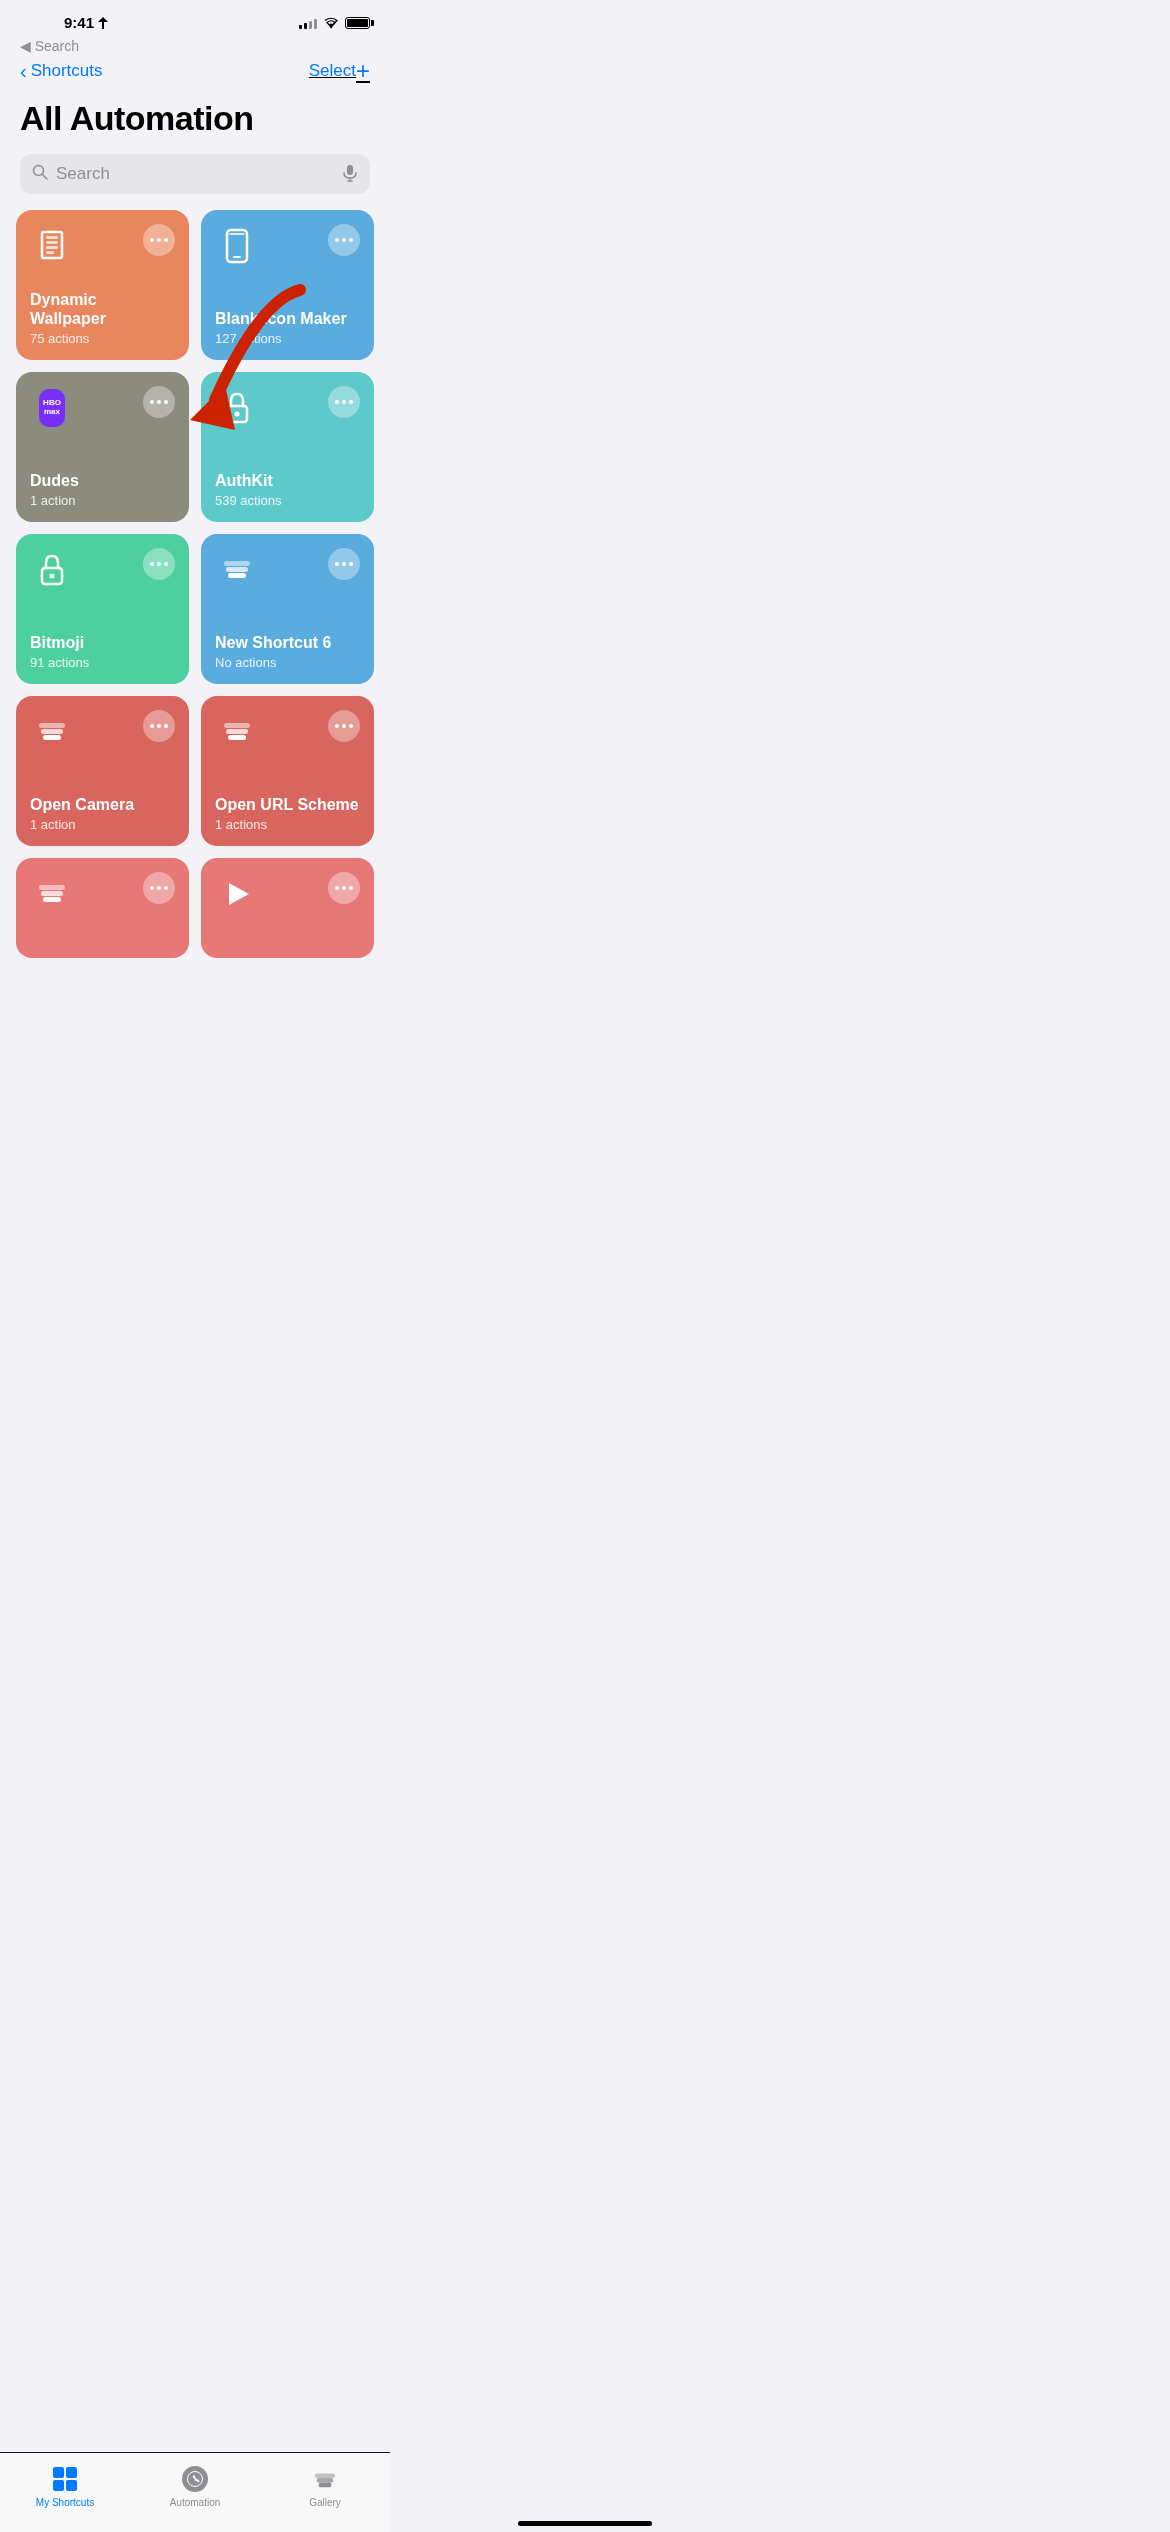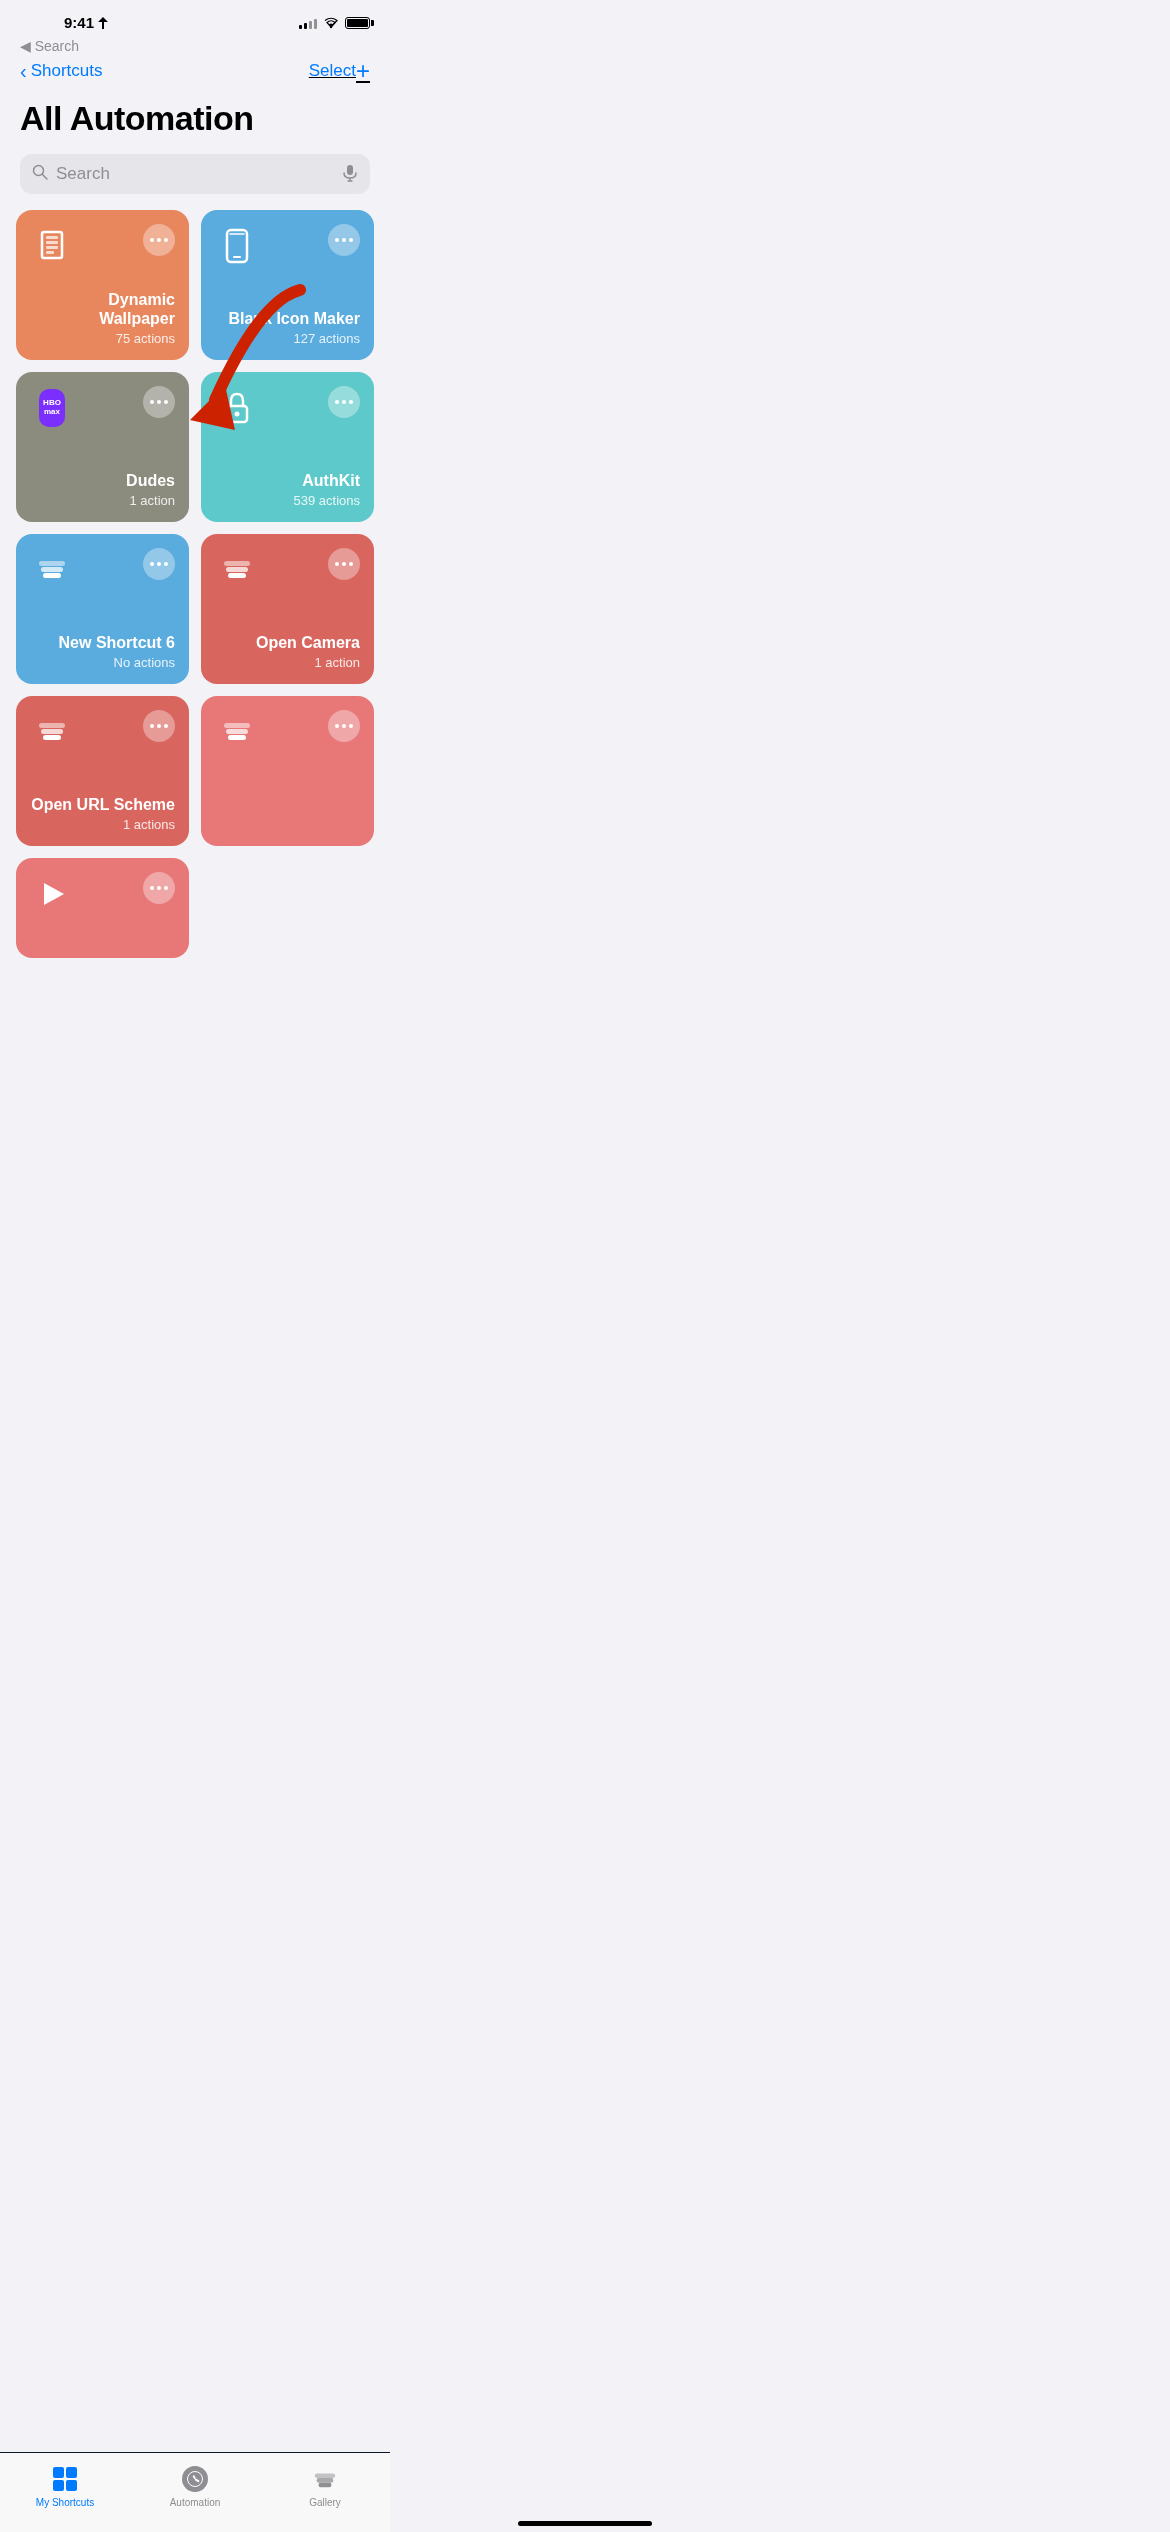--- a/index.html
+++ b/index.html
@@ -187,21 +187,20 @@
       gap: 3px;
     }
     .dot {
       width: 4px;
       height: 4px;
       background: white;
       border-radius: 50%;
     }
     .card-bottom {
       margin-top: 0;
-      text-align: right;
     }
     .card-name {
       font-size: 16px;
       font-weight: 600;
       color: white;
       line-height: 1.2;
     }
     .card-actions {
       font-size: 13px;
       color: rgba(255,255,255,0.85);
@@ -479,20 +478,40 @@
           <div class="dot"></div>
           <div class="dot"></div>
       </div>
     </div>
     <div class="card-bottom">
       <div class="card-name">AuthKit</div>
       <div class="card-actions">539 actions</div>
     </div>
   </div>
 
+  <div class="shortcut-card" style="background: #4ecfa0;">
+    <div class="card-top">
+      <div class="card-icon">
+        <svg viewBox="0 0 36 36" fill="white">
+          <rect x="8" y="16" width="20" height="16" rx="3" fill="none" stroke="white" stroke-width="2.5"></rect>
+          <path d="M12 16 L12 11 Q12 4 18 4 Q24 4 24 11 L24 16" fill="none" stroke="white" stroke-width="2.5" stroke-linecap="round"></path>
+          <circle cx="18" cy="24" r="2.5" fill="white"></circle>
+        </svg>
+      </div>
+      <div class="card-menu-btn">
+        <div class="dot"></div>
+          <div class="dot"></div>
+          <div class="dot"></div>
+      </div>
+    </div>
+    <div class="card-bottom">
+      <div class="card-name">Bitmoji</div>
+      <div class="card-actions">91 actions</div>
+    </div>
+  </div>
 
   <div class="shortcut-card" style="background: #5aabde;">
     <div class="card-top">
       <div class="card-icon">
         <svg viewBox="0 0 36 36" fill="white">
           <rect x="5" y="9" width="26" height="5" rx="2.5" fill="white" opacity="0.5"></rect>
           <rect x="7" y="15" width="22" height="5" rx="2.5" fill="white" opacity="0.75"></rect>
           <rect x="9" y="21" width="18" height="5" rx="2.5" fill="white"></rect>
         </svg>
       </div>

